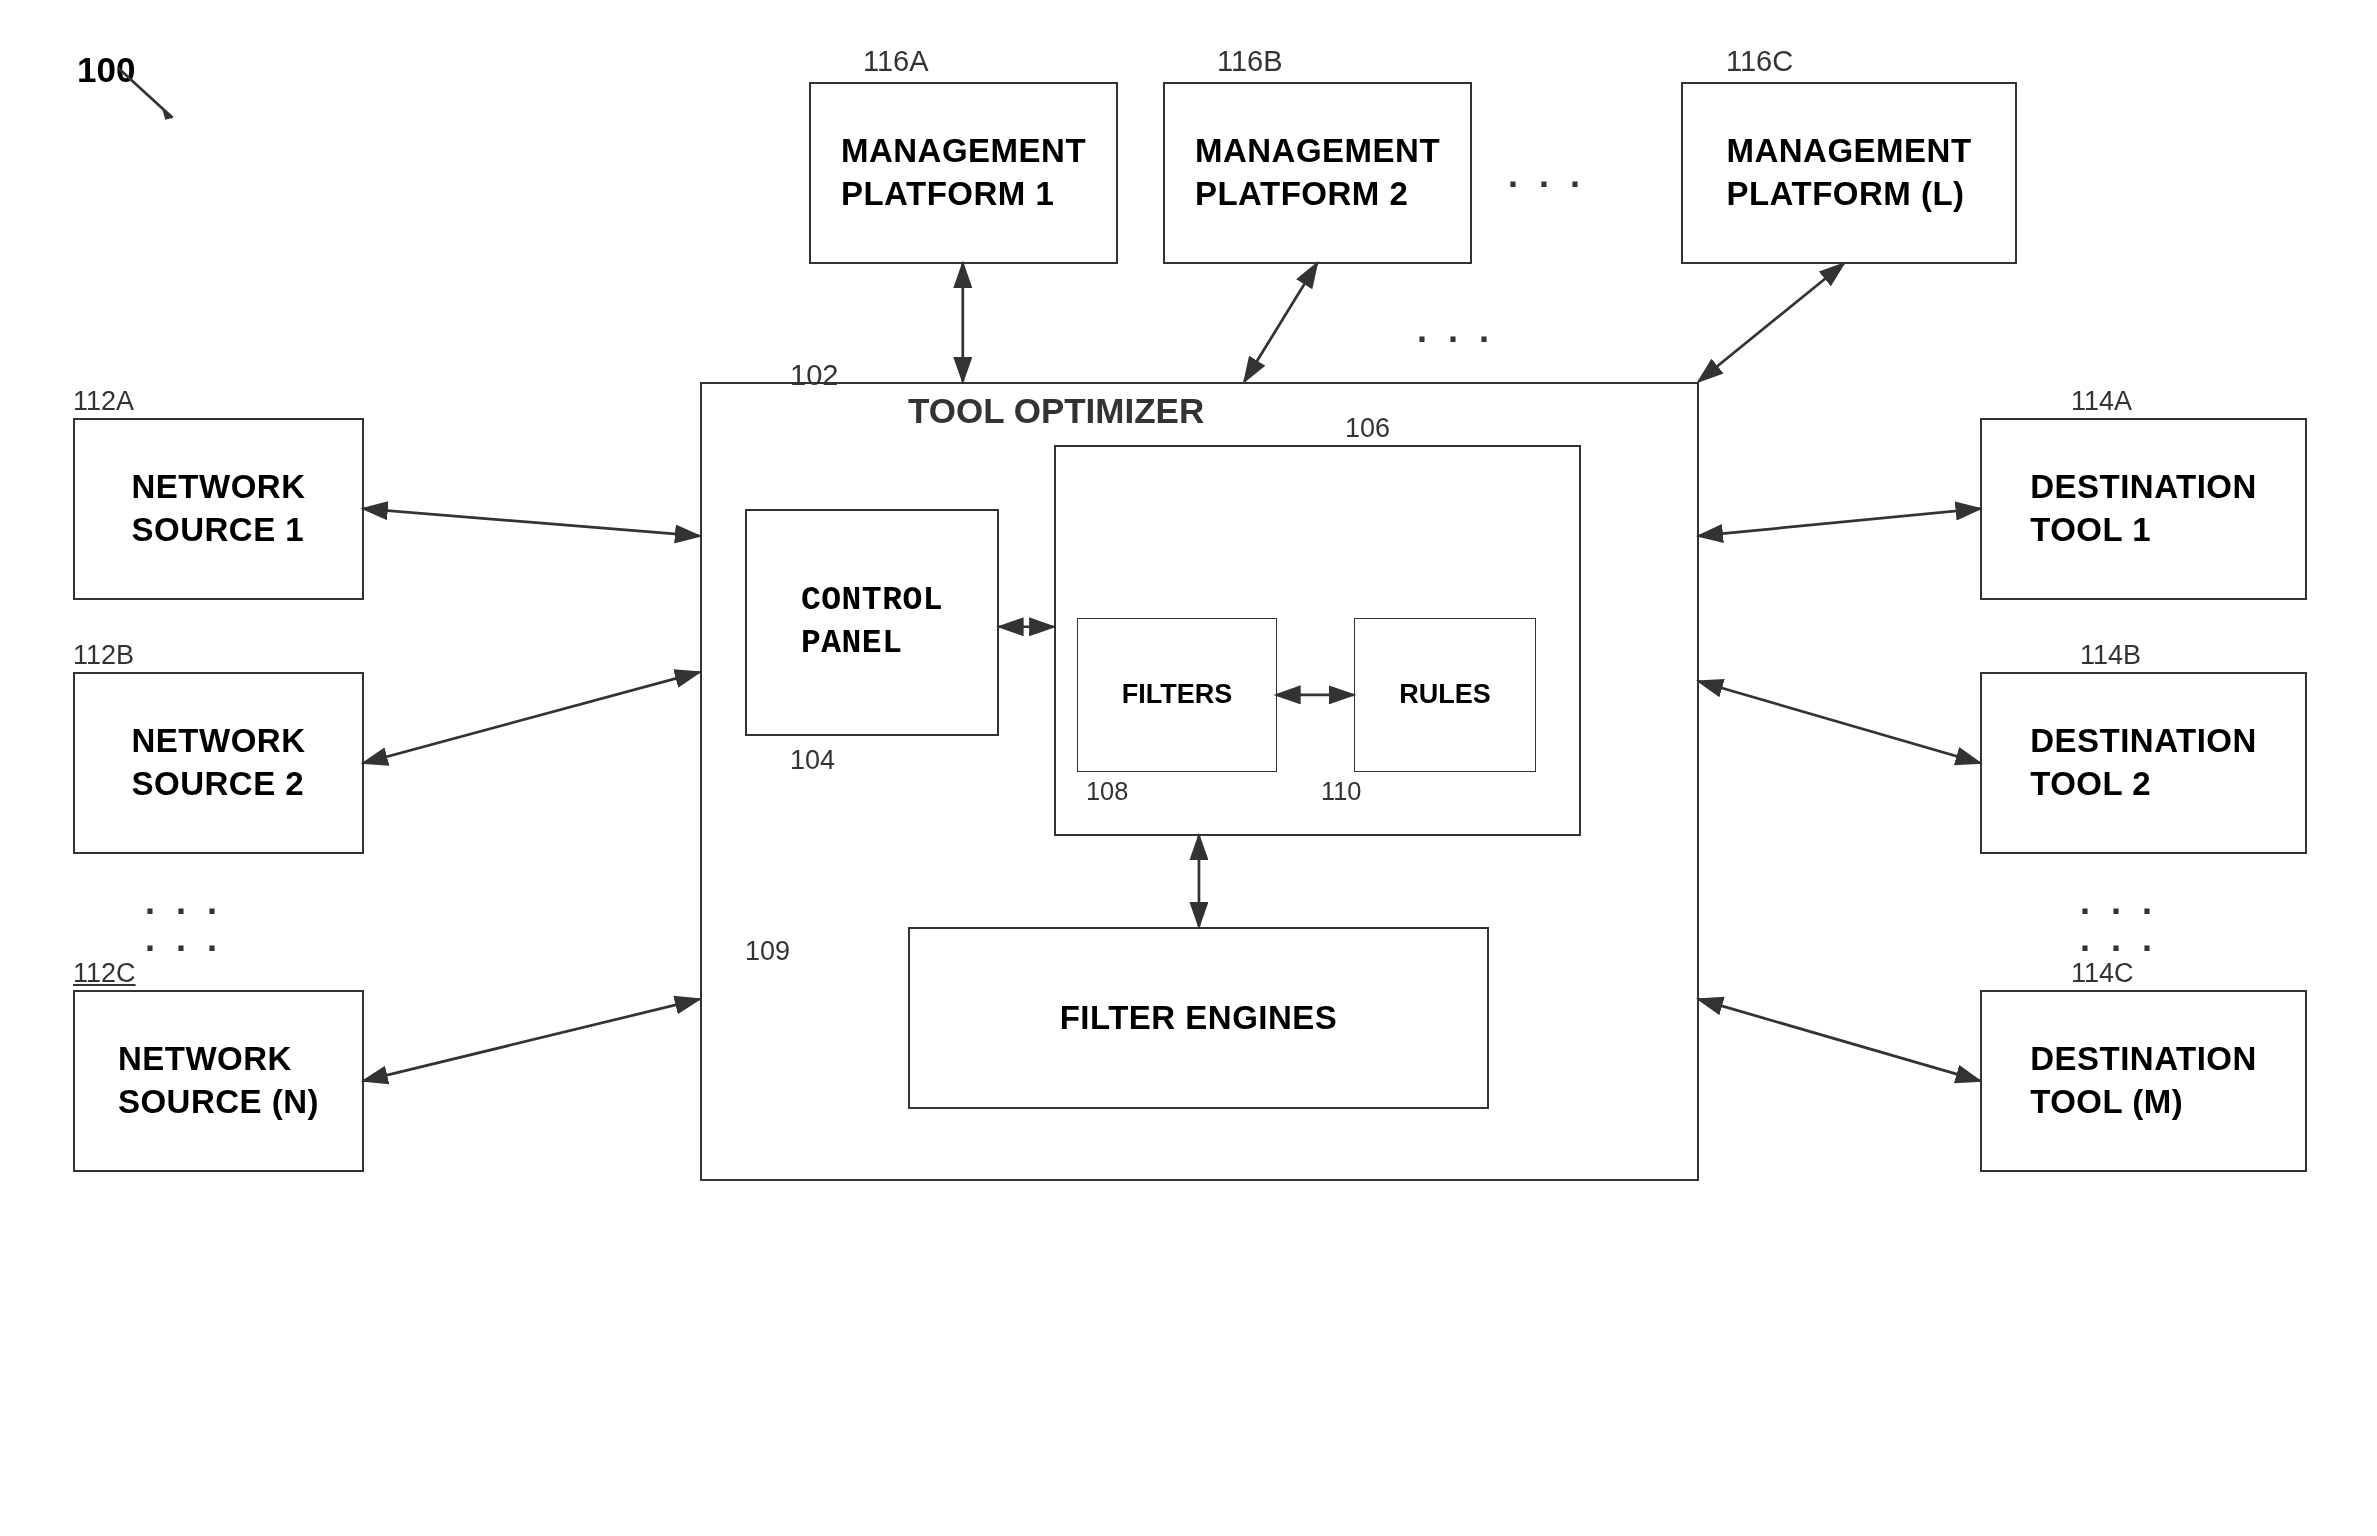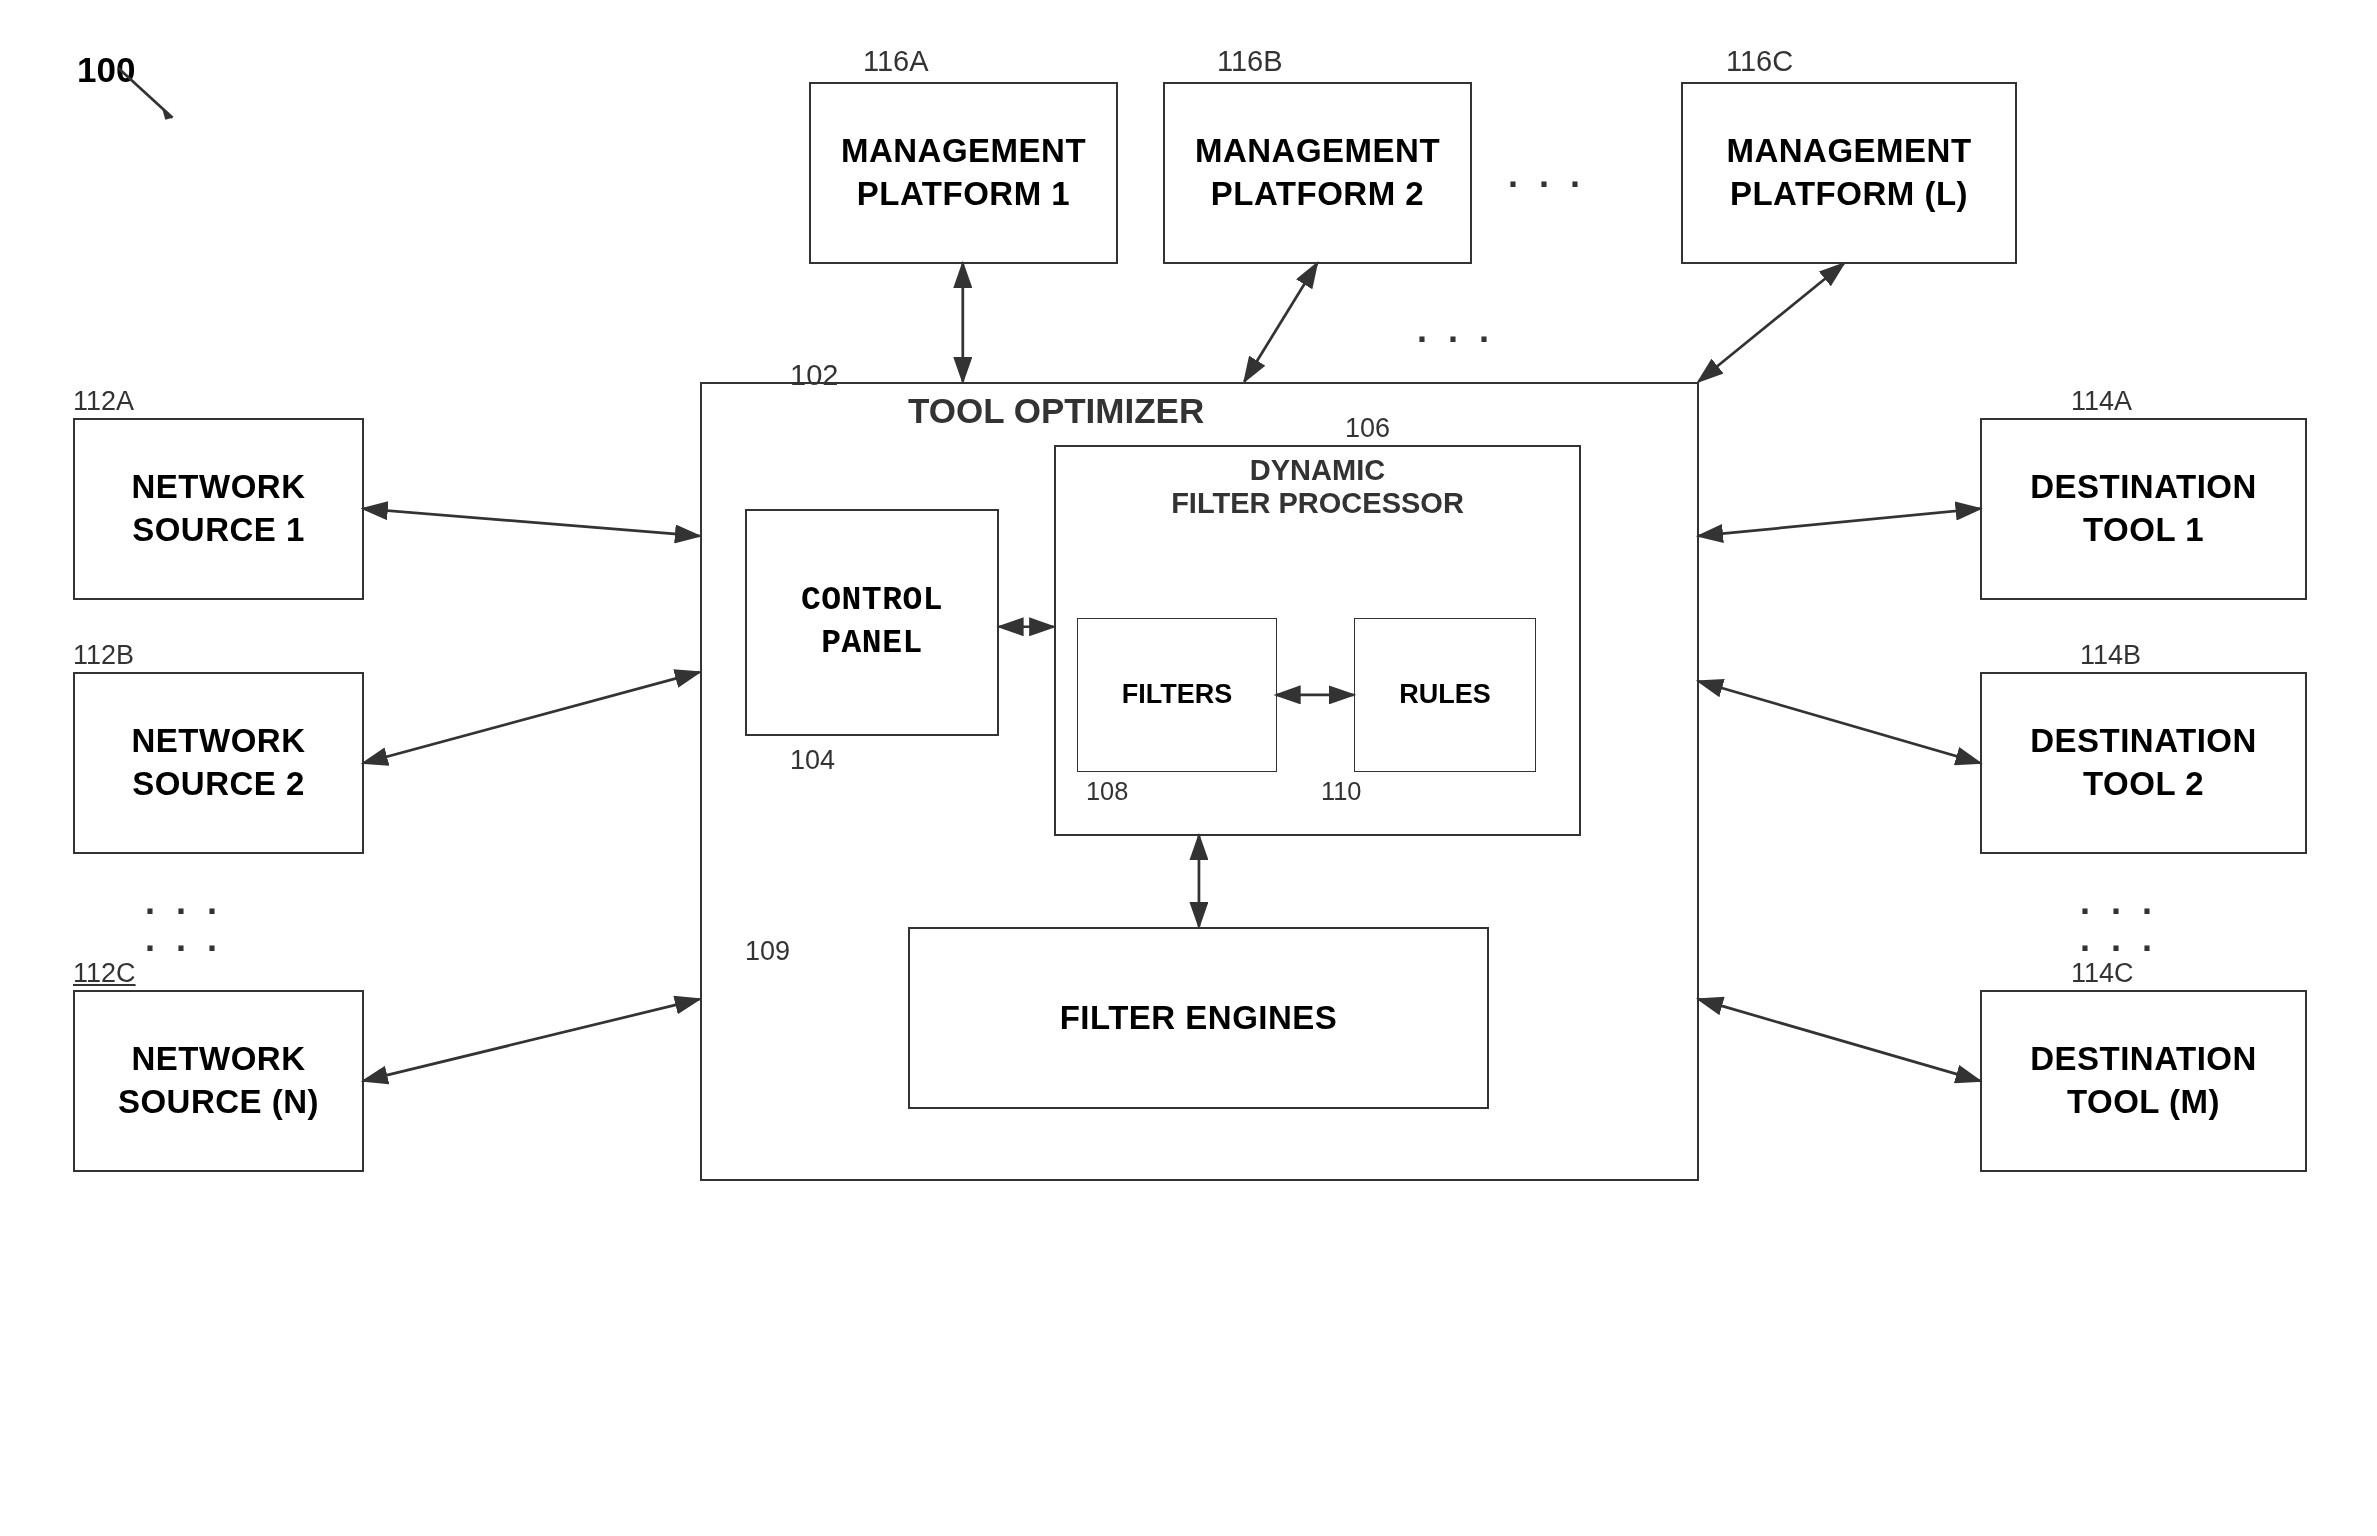--- a/index.html
+++ b/index.html
@@ -17,21 +17,21 @@
       width: 2377px;
       height: 1388px;
     }
     .box {
       position: absolute;
       border: 2.7px solid #333;
       background: #fff;
       display: flex;
       align-items: center;
       justify-content: center;
-      text-align: center;
+      text-align: left;
       font-size: 33px;
       font-weight: bold;
       letter-spacing: 0.5px;
       line-height: 1.3;
     }
     .box-inner {
       position: absolute;
       border: 1.8px solid #333;
       background: #fff;
       display: flex;
@@ -104,21 +104,20 @@
   <div class="label" style="left:908px; top:391px; font-size:35px; font-weight:bold;">TOOL OPTIMIZER</div>
   <div class="label" style="left:790px; top:359px; font-size:29px;">102</div>
 
   <div class="box" style="left:745px; top:509px; width:254px; height:227px;font-family:Liberation Mono, monospace;">
     <span>CONTROL<br>PANEL</span>
   </div>
   <div class="label" style="left:790px; top:745px; font-size:27px;">104</div>
 
   <div class="box" style="left:1054px; top:445px; width:527px; height:391px;">
   </div>
-  <div class="label" style="left:1086px; top:454px; font-size:29px; font-weight:bold; text-align:center; width:463px;">DYNAMIC<br>FILTER PROCESSOR</div>
   <div class="label" style="left:1345px; top:413px; font-size:27px;">106</div>
 
   <div class="box-inner" style="left:1077px; top:618px; width:200px; height:154px;">
     <span>FILTERS</span>
   </div>
   <div class="label" style="left:1086px; top:777px; font-size:25.4px;">108</div>
 
   <div class="box-inner" style="left:1354px; top:618px; width:182px; height:154px;">
     <span>RULES</span>
   </div>

